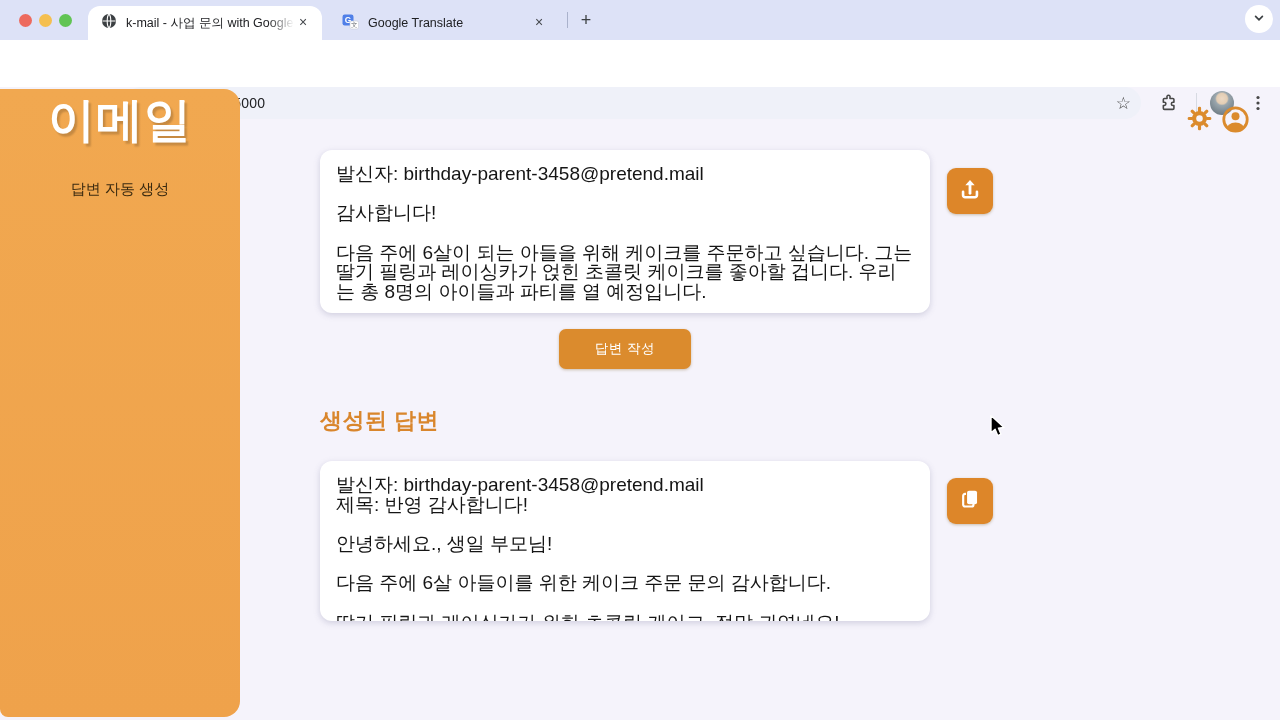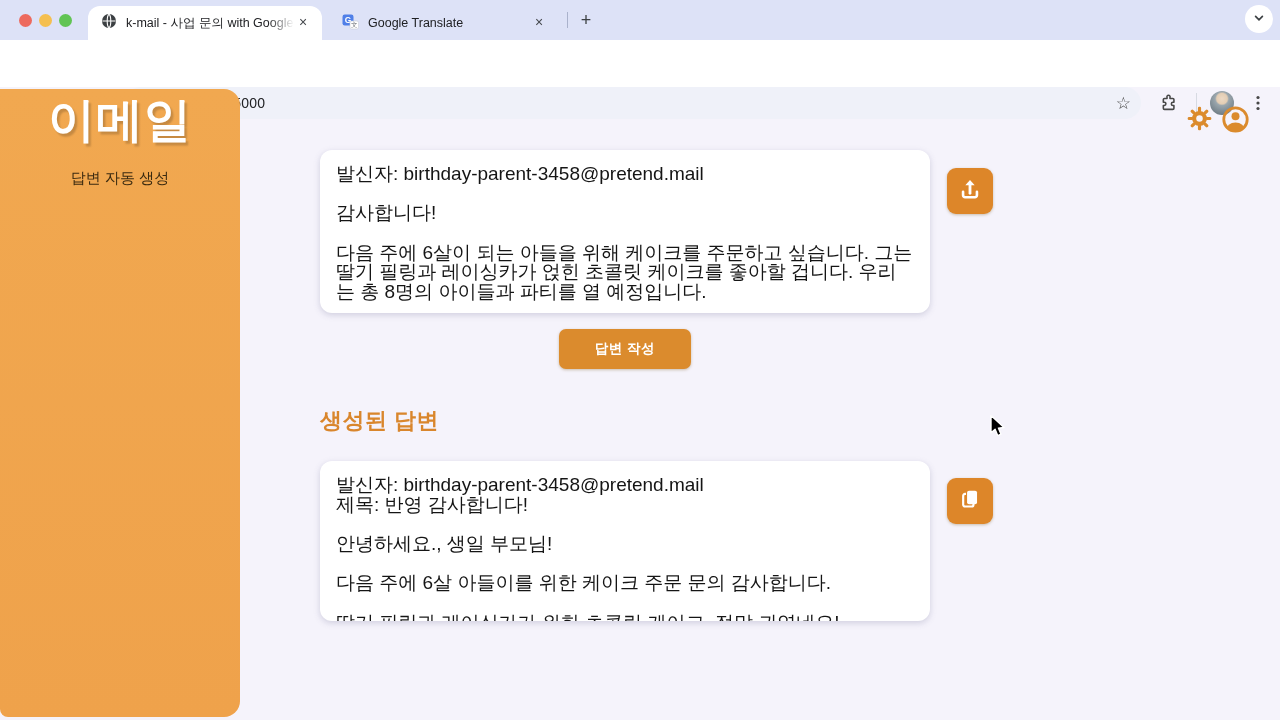--- a/index.html
+++ b/index.html
@@ -35,39 +35,39 @@
   .star { font-size:17px; color:#474747; }
   .avatar { position:absolute; left:1210px; top:51px; width:24px; height:24px; border-radius:50%;
       background:radial-gradient(circle at 50% 32%, #ecd9c4 0%, #e3cdb4 26%, #9aa6ad 34%, #5e6b74 100%); }
   .tb-sep { position:absolute; left:1196px; top:53px; width:1px; height:20px; background:#d7dae2; }
 
   
   .sidebar { position:absolute; left:0; top:89px; width:240px; height:628px;
       background:linear-gradient(180deg,#f1a850 0%, #efa24b 100%); border-radius:0 16px 16px 8px; }
   .app-title { text-align:center; font-size:47px; font-weight:bold; color:#ffffff;
       text-shadow:2.5px 3px 2px rgba(0,0,0,0.18); letter-spacing:1px; }
-  .app-sub { margin-top:17px; text-align:center; font-size:15px; color:#3a2a10; }
+  .app-sub { margin-top:28px; text-align:center; font-size:15px; color:#3a2a10; }
 
   .hdr-ic { position:absolute; top:105px; }
   .gear-ic { left:1186px; }
   .prof-ic { left:1221px; }
 
   .card { position:absolute; left:320px; width:610px; background:#ffffff; border-radius:12px;
       box-shadow:0 2px 6px rgba(110,110,150,0.28); padding:14px 16px; overflow:hidden; }
   .card1 { top:150px; height:163px; }
   .card2 { top:461px; height:160px; }
   .mail-line { font-size:19px; line-height:19.7px; min-height:19.7px; color:#151515; white-space:pre-wrap; }
 
   .sq-btn { position:absolute; left:947px; width:46px; height:46px; background:#dd8629; border-radius:9px;
       display:flex; align-items:center; justify-content:center; box-shadow:0 1px 3px rgba(120,90,30,.35); }
   .upload-btn { top:168px; }
   .copy-btn { top:478px; }
 
   .compose-btn { position:absolute; left:559px; top:329px; width:132px; height:40px; background:#db8b2d;
-      border:none; border-radius:7px; color:#ffffff; font-weight:bold; font-size:13.5px; letter-spacing:.5px;
+      border:none; border-radius:7px; color:#ffffff; font-weight:normal; font-size:13.5px; letter-spacing:.5px;
       font-family:inherit; box-shadow:0 1px 3px rgba(120,90,30,.35); }
   .gen-heading { position:absolute; left:320px; top:406px; font-size:22px; font-weight:bold; color:#d9862c; letter-spacing:.5px; }
 
   .cursor { position:absolute; left:989px; top:414px; }
 </style>
 </head>
 <body>
 
 <div class="window">
 

